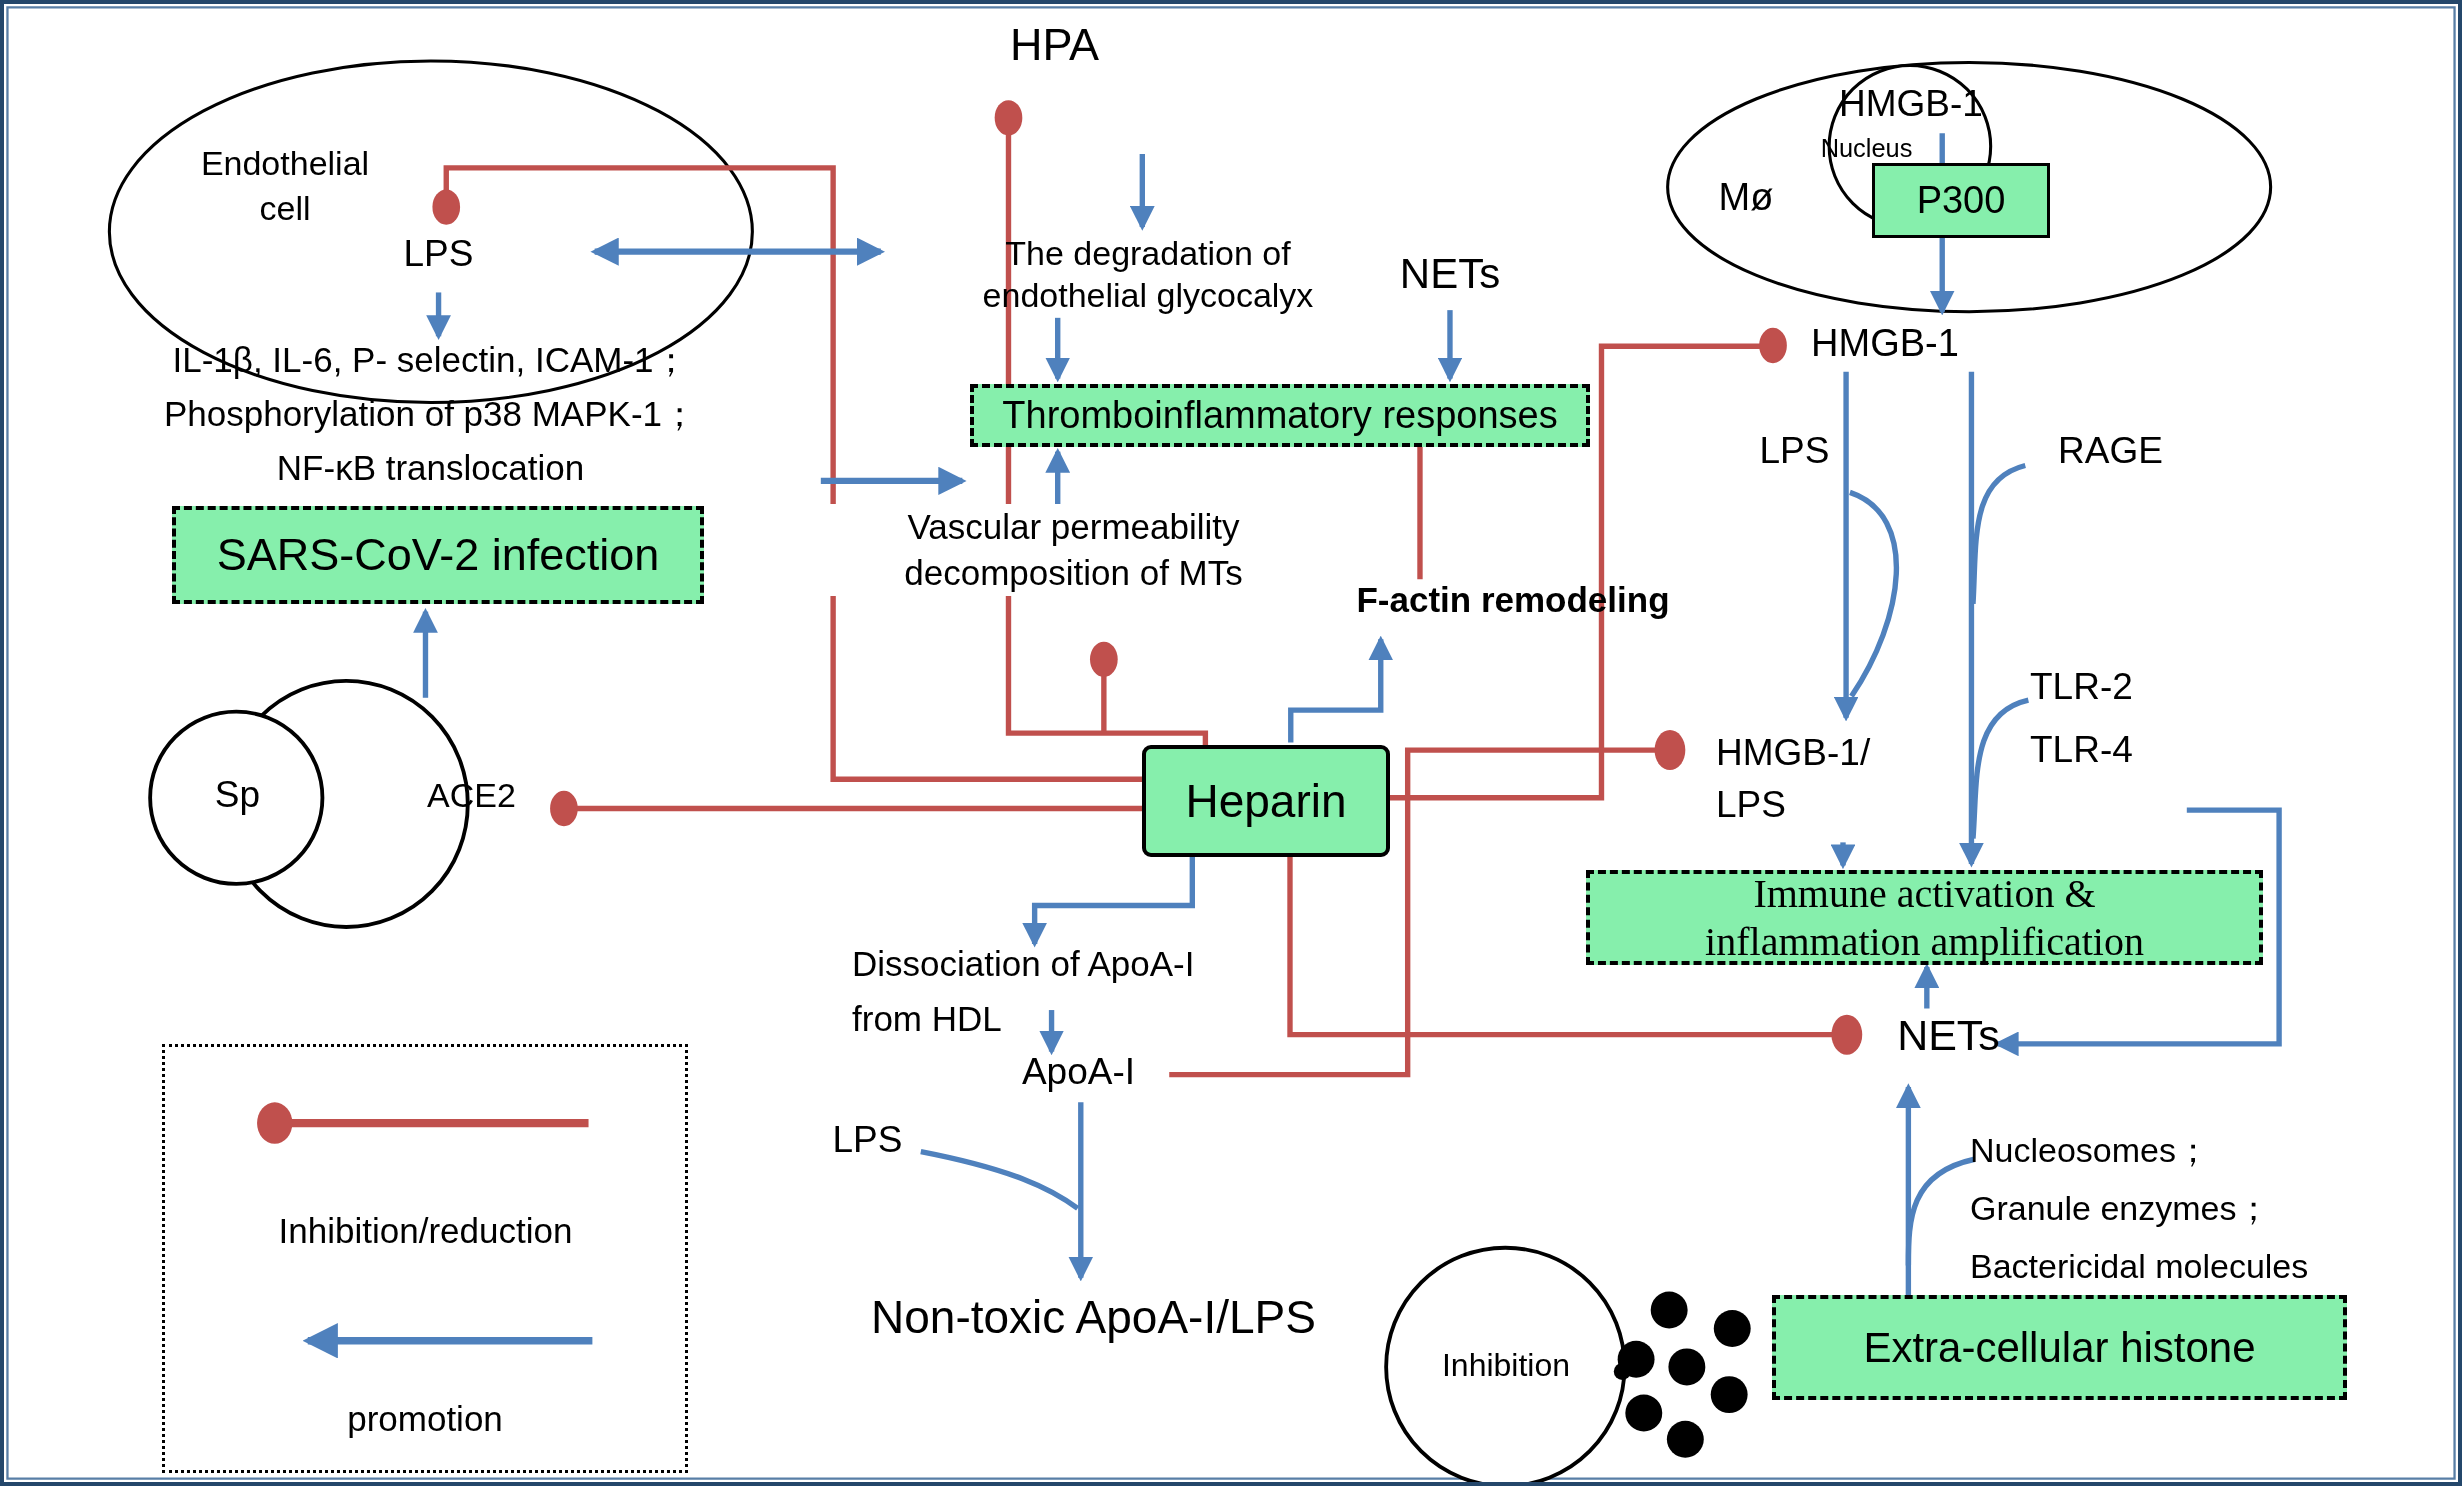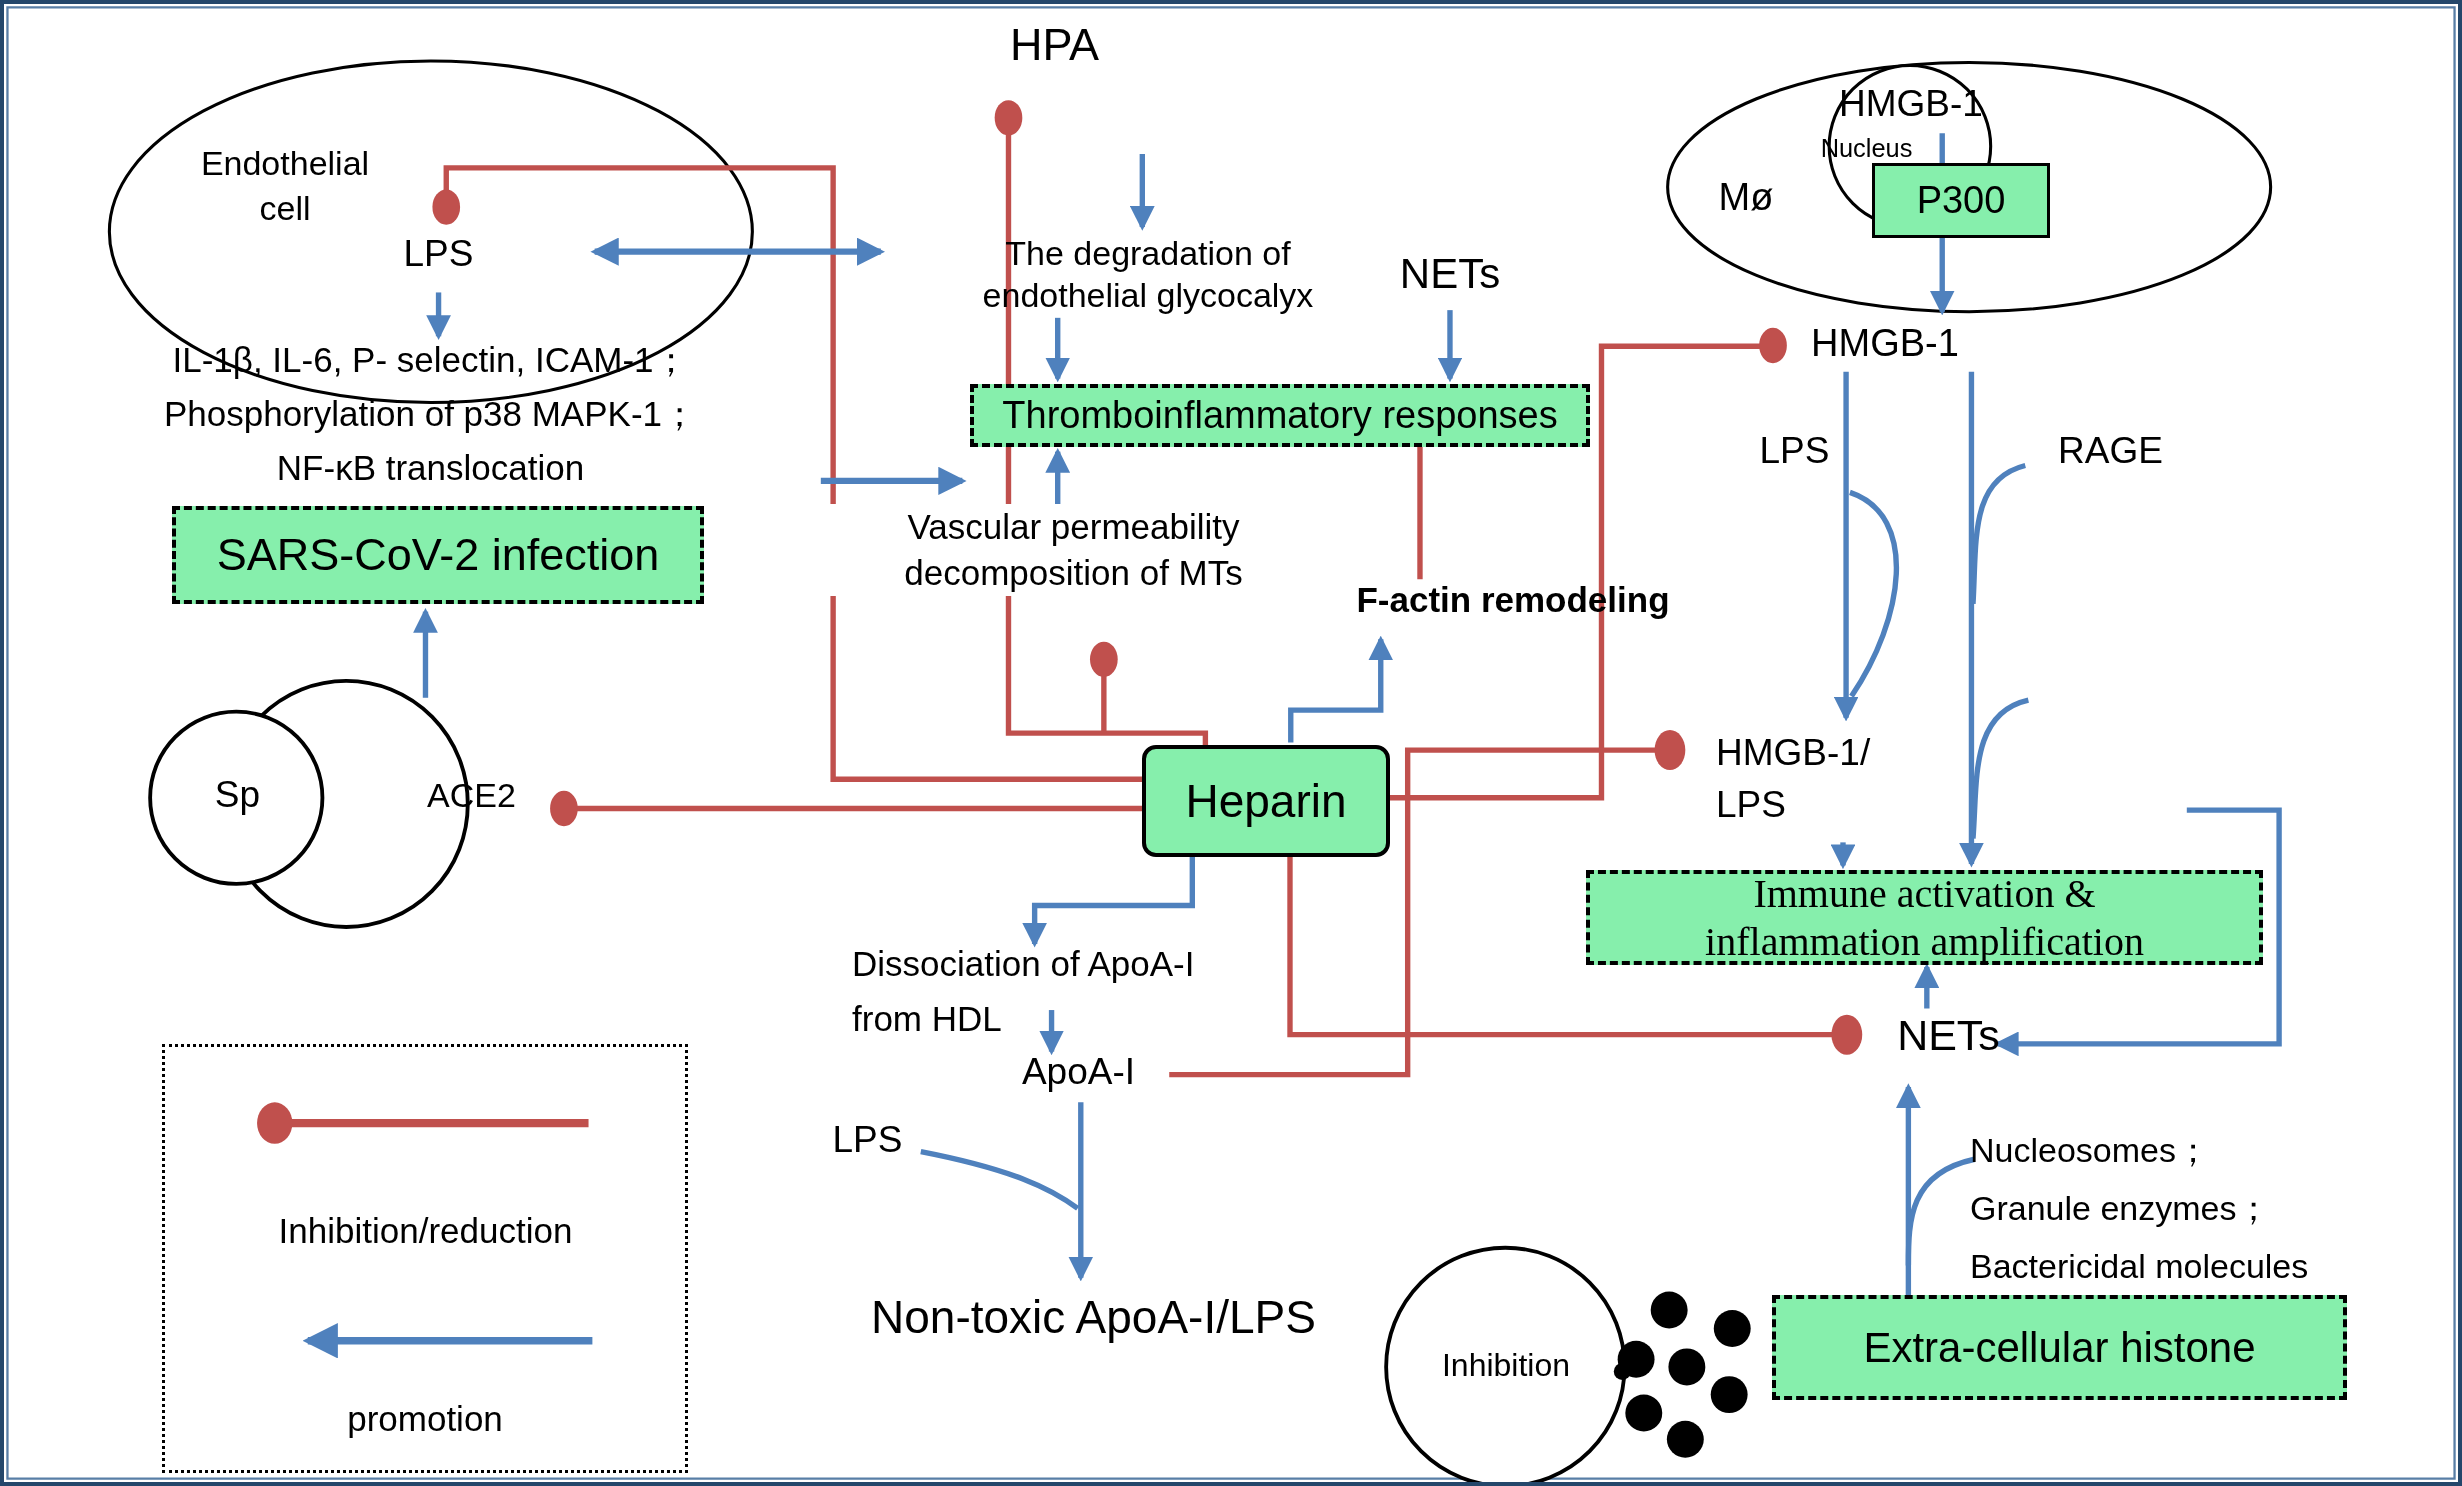--- a/index.html
+++ b/index.html
@@ -113,20 +113,22 @@
   <div class="lbl ctr" style="left:1799px;top:129px;width:127px;font-size:25.4px;">Nucleus</div>
   <div class="lbl ctr" style="left:42px;top:329px;width:769px;font-size:35px;line-height:54px;">IL-1β, IL-6, P- selectin, ICAM-1；
 Phosphorylation of p38 MAPK-1；
 NF-κB translocation</div>
   <div class="lbl ctr whitebg" style="left:817px;top:500px;width:505px;font-size:35px;line-height:46px;">Vascular permeability
 decomposition of MTs</div>
   <div class="lbl ctr" style="left:1328px;top:575px;width:362px;font-size:35px;font-weight:bold;">F-actin remodeling</div>
   <div class="lbl ctr" style="left:1783px;top:317px;width:196px;font-size:38px;">HMGB-1</div>
   <div class="lbl ctr" style="left:1729px;top:425px;width:123px;font-size:37px;">LPS</div>
   <div class="lbl ctr" style="left:2014px;top:425px;width:185px;font-size:37px;">RAGE</div>
+  <div class="lbl" style="left:2026px;top:651px;width:169px;font-size:37px;line-height:63px;">TLR-2
+TLR-4</div>
   <div class="lbl" style="left:1712px;top:723px;width:208px;font-size:37px;line-height:52px;">HMGB-1/
 LPS</div>
   <div class="lbl ctr" style="left:191px;top:769px;width:85px;font-size:37px;">Sp</div>
   <div class="lbl ctr" style="left:385px;top:771px;width:165px;font-size:34px;">ACE2</div>
   <div class="lbl" style="left:817px;top:932px;width:508px;font-size:35px;line-height:55px;text-align:left;padding-left:31px;box-sizing:border-box;">Dissociation of ApoA-I
 from HDL</div>
   <div class="lbl ctr" style="left:986px;top:1046px;width:177px;font-size:37px;">ApoA-I</div>
   <div class="lbl ctr" style="left:802px;top:1114px;width:123px;font-size:37px;">LPS</div>
   <div class="lbl ctr" style="left:782px;top:1286px;width:615px;font-size:46px;">Non-toxic ApoA-I/LPS</div>
   <div class="lbl ctr" style="left:1860px;top:1006px;width:169px;font-size:43px;">NETs</div>
@@ -146,19 +148,19 @@
   <div class="box dashed" style="left:1582px;top:866px;width:677px;height:95px;font-size:40px;line-height:46px;">
     <span class="lbl ctr" style="position:static;font-family:Liberation Serif, serif;">Immune activation &amp;
 inflammation amplification</span>
   </div>
   <div class="box dashed" style="left:1768px;top:1291px;width:575px;height:105px;font-size:42px;">
     <span>Extra-cellular histone</span>
   </div>
   <div class="box" style="left:1868px;top:159px;width:178px;height:75px;border:3.8px solid #000;font-size:38px;">
     <span>P300</span>
   </div>
-  <div class="box" style="left:1138px;top:741px;width:248px;height:112px;border:4.6px solid #000;border-radius:14px;font-size:46px;">
+  <div class="box" style="left:1138px;top:741px;width:248px;height:112px;border:4.6px solid #000;border-radius:9px;font-size:46px;">
     <span>Heparin</span>
   </div>
   <div class="box dotted" style="left:158px;top:1040px;width:526px;height:429px;"></div>
 
 </div>
 
 
 </body></html>

